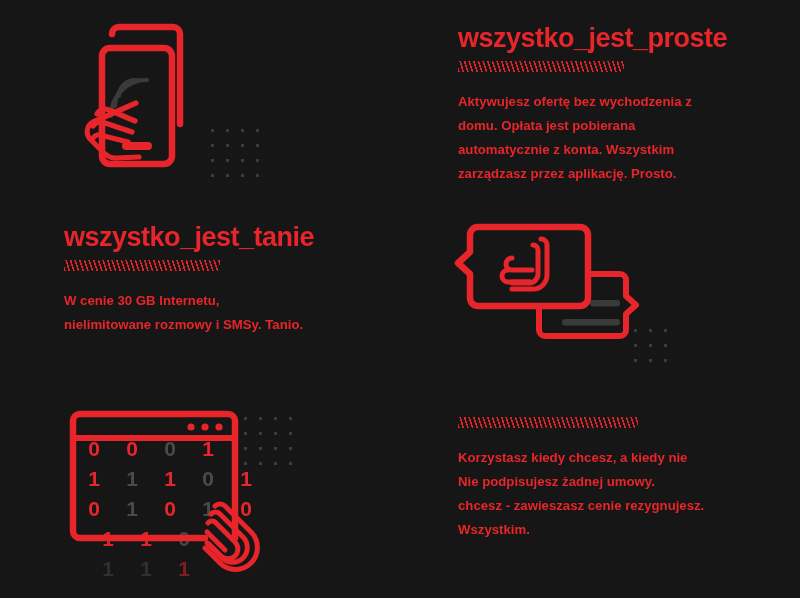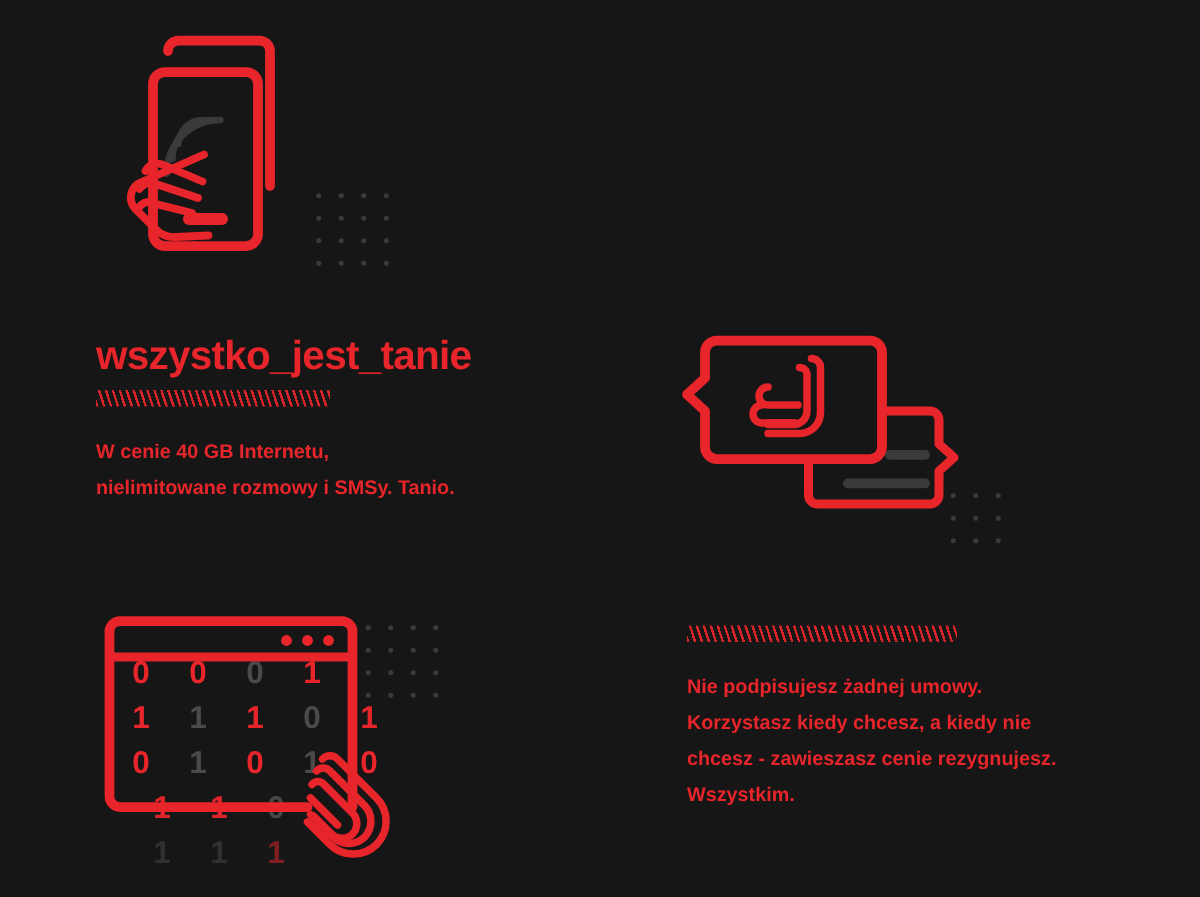--- a/index.html
+++ b/index.html
@@ -89,26 +89,36 @@
 
       <g fill="none" stroke="#E8252A" stroke-width="5.2" stroke-linecap="round" stroke-linejoin="round">
         <path d="M76,95 L33,114 a11,11 0 0 0 -3,17 l14,14 a17,17 0 0 0 13,5 l22,-1"></path>
         <path d="M37,106 a9,9 0 0 1 12,-4 L75,113"></path>
         <path d="M33,118 a9,9 0 0 1 12,-3 L72,124"></path>
         <path d="M33,130 a8,8 0 0 1 11,-2 L68,134"></path>
       </g>
     </svg>
   </div>
 
+  <div class="textblock" style="left:458px; top:24px; width:320px;">
+    <h2 class="heading">wszystko_jest_proste</h2>
+    <div class="hatch" style="width:166px;"></div>
+    <p class="body-copy">
+      <span class="ln">Aktywujesz ofertę bez wychodzenia z</span>
+      <span class="ln">domu. Opłata jest pobierana</span>
+      <span class="ln">automatycznie z konta. Wszystkim</span>
+      <span class="ln">zarządzasz przez aplikację. Prosto.</span>
+    </p>
+  </div>
 
   <div class="textblock" style="left:64px; top:223px; width:330px;">
     <h2 class="heading">wszystko_jest_tanie</h2>
     <div class="hatch" style="width:156px;"></div>
     <p class="body-copy">
-      <span class="ln">W cenie 40 GB Internetu,</span>
+      <span class="ln">W cenie 30 GB Internetu,</span>
       <span class="ln">nielimitowane rozmowy i SMSy. Tanio.</span>
     </p>
   </div>
 
   <div class="cell" style="left:440px; top:212px; width:235px; height:170px;">
     <div class="dotgrid" style="left:185px; top:108px; width:52px; height:52px;"></div>
     <svg width="235" height="170" viewBox="0 0 235 170">
 
       <path d="M105,62 H180 a6,6 0 0 1 6,6 V84 l10,9 -10,9 V118 a6,6 0 0 1 -6,6 H105 a6,6 0 0 1 -6,-6 V68 a6,6 0 0 1 6,-6 Z" fill="#161616" stroke="#E8252A" stroke-width="6" stroke-linejoin="round"></path>
 
@@ -178,20 +188,20 @@
         <path d="M156,116 a6,6 0 0 1 9,0 L188,139 a15,15 0 0 1 0,21 a15,15 0 0 1 -21,0 L152,145"></path>
         <path d="M153,125 a5,5 0 0 1 8,0 L180,144 a10,10 0 0 1 0,14 a10,10 0 0 1 -14,0 L154,146"></path>
         <path d="M152,134 l18,18"></path>
       </g>
     </svg>
   </div>
 
   <div class="textblock" style="left:458px; top:408px; width:330px;">
     <div class="hatch" style="width:180px;"></div>
     <p class="body-copy">
+      <span class="ln">Korzystasz kiedy chcesz, a kiedy nie</span>
       <span class="ln">Nie podpisujesz żadnej umowy.</span>
-      <span class="ln">Korzystasz kiedy chcesz, a kiedy nie</span>
       <span class="ln">chcesz - zawieszasz cenie rezygnujesz.</span>
       <span class="ln">Wszystkim.</span>
     </p>
   </div>
 
 </div>
 
 </body></html>

